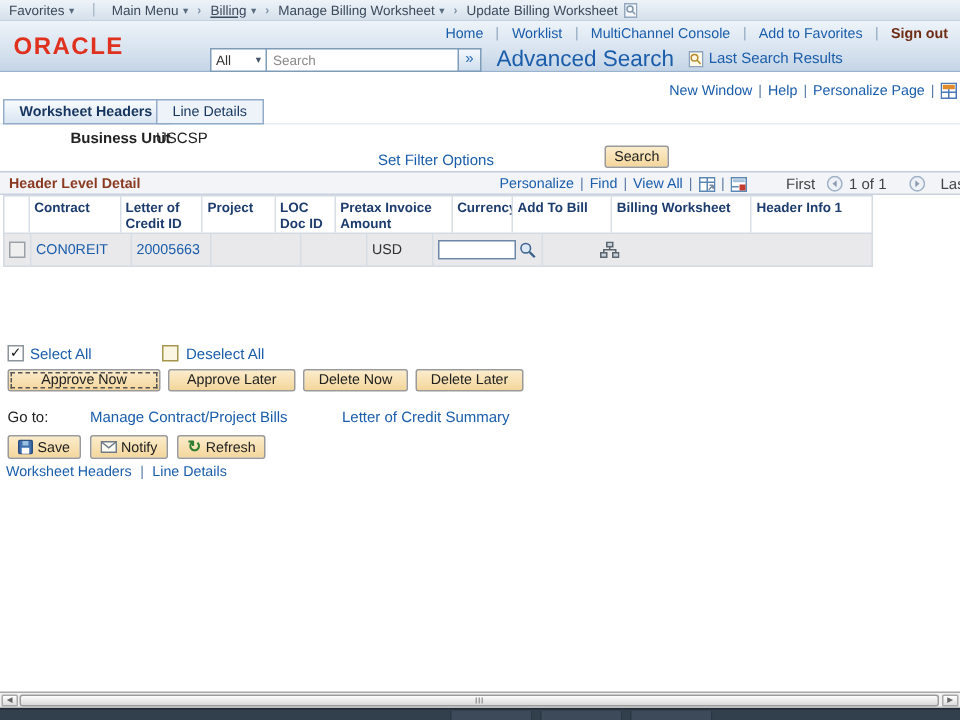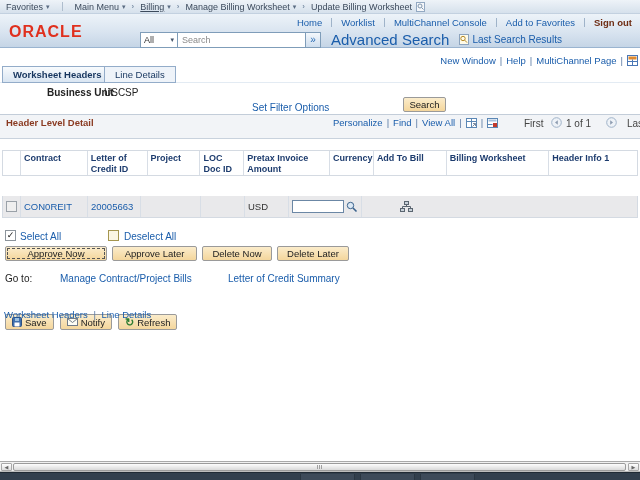--- a/index.html
+++ b/index.html
@@ -57,37 +57,37 @@
   .bu-value { position:absolute; left:104px; color:#222; }
   .filter-row { position:absolute; top:100px; left:0; width:640px; height:16px; }
   .filter-hint { position:absolute; left:8px; top:2px; color:#222; }
   .filter-link { position:absolute; left:252px; top:2px; }
   .psbtn { background:linear-gradient(#fbeccb,#f4d69c); border:1px solid #9a9a9a;
     border-radius:2px; font-size:9.5px; color:#222; text-align:center; cursor:pointer;
     font-family:inherit; display:flex; align-items:center; justify-content:center; }
   .search-btn { position:absolute; left:403px; top:-3px; width:43px; height:15px; }
 
   
-  .gridbar { position:absolute; top:114px; left:0; width:640px; height:25px; background:#f2f4f7;
+  .gridbar { position:absolute; top:114px; left:0; width:640px; height:16px; background:#f2f4f7;
     border-top:1px solid #c3cdd9; border-bottom:1px solid #c9d2dd; }
   .grid-title { position:absolute; left:6px; top:2px; font-weight:bold; color:#8a3a21; font-size:9.5px; }
   .grid-toolbar { position:absolute; left:333px; top:2px; display:flex; align-items:center;
     white-space:nowrap; font-size:9.5px; }
   .grid-toolbar .psep { color:#5a7aa5; margin:0 4px; }
   .tb-icon { width:11px; height:10px; }
   .pager-first { position:absolute; left:524px; top:3px; color:#444;text-align:center; }
   .pager-prev  { position:absolute; left:551px; top:2px; }
   .pager-count { position:absolute; left:566px; top:3px; color:#444; }
   .pager-next  { position:absolute; left:606px; top:2px; }
   .pager-last  { position:absolute; left:627px; top:3px; color:#444; }
   .pager-circle { width:11px; height:11px; }
 
   
   .grid { position:absolute; top:130px; left:2px; width:636px; }
-  .grow { display:flex; width:636px;margin-top:20px; }
+  .grow { display:flex; width:580px; }
   .ghead { height:26px; background:#fff; border:1px solid #d4dae2; }
   .gdata { height:22px; background:#e9e9eb; border:1px solid #d4dae2; border-top:none; }
   .gc { border-right:1px solid #d8dee6; padding:2px 3px; overflow:hidden; }
   .gc:last-child { border-right:none; }
   .ghead .gc { font-size:9px; font-weight:bold; color:#1d3c6e; line-height:11px; }
   .gdata .gc { font-size:9.5px; display:flex; align-items:center; }
   .c0{width:18px;} .c1{width:67px;} .c2{width:53px;} .c3{width:60px;} .c4{width:44px;}
   .c5{width:86px;} .c6{width:44px;} .c7{width:73px;} .c8{width:103px;} .c9{width:88px;}
   .num { justify-content:flex-end; color:#222; }
   .ctr { justify-content:center; }
@@ -110,21 +110,21 @@
   .btnrow .psbtn { height:15px; }
   .b-apn { width:102px; outline:1px dashed #555; outline-offset:-3px; }
   .b-apl { width:85px; } .b-dn { width:70px; } .b-dl { width:72px; }
   .gotorow { position:absolute; top:273px; left:0; width:640px; height:12px; }
   .goto-label { position:absolute; left:5px; color:#222; }
   .goto-l1 { position:absolute; left:60px; }
   .goto-l2 { position:absolute; left:228px; }
 
   
   .toolbar { position:absolute; top:290px; left:5px; display:flex; gap:6px; }
-  .toolbar .psbtn { height:16px; gap:3px; padding:0 6px;margin-top:24px; }
+  .toolbar .psbtn { height:16px; gap:3px; padding:0 6px; }
   .refresh-glyph { color:#2e7d32; font-size:11px; font-weight:bold; line-height:10px; }
   .footerlinks { position:absolute; top:309px; left:4px; font-size:9.5px; }
   .footerlinks .psep { color:#5a7aa5; margin:0 3px; }
 
   
   .hscroll { position:absolute; top:461px; left:0; width:640px; height:11px; background:#f1f1f1;
     border-top:1px solid #a9a9a9; border-bottom:1px solid #bdbdbd; }
   .sc-btn { position:absolute; top:1px; width:11px; height:8px; background:linear-gradient(#fff,#ddd);
     border:1px solid #a8a8a8; border-radius:1px; font-size:5px; color:#666; line-height:7px;
     text-align:center; cursor:pointer; }
@@ -201,21 +201,21 @@
       </svg>
       <a class="lnk">Last Search Results</a>
     </div>
   </div>
 
   <div class="pagelinks">
     <a class="lnk">New Window</a>
     <span class="psep">|</span>
     <a class="lnk">Help</a>
     <span class="psep">|</span>
-    <a class="lnk">MultiChannel Page</a>
+    <a class="lnk">Personalize Page</a>
     <span class="psep">|</span>
     <svg class="grid-mini-icon" viewBox="0 0 11 11">
       <rect x="0.5" y="0.5" width="10" height="10" fill="#fff" stroke="#4a77b5"></rect>
       <rect x="1.5" y="1.5" width="8" height="3" fill="#e08a2e"></rect>
       <line x1="0.5" y1="6.5" x2="10.5" y2="6.5" stroke="#4a77b5"></line>
       <line x1="5.5" y1="4.5" x2="5.5" y2="10.5" stroke="#4a77b5"></line>
     </svg>
   </div>
 
   <div class="tabstrip">

